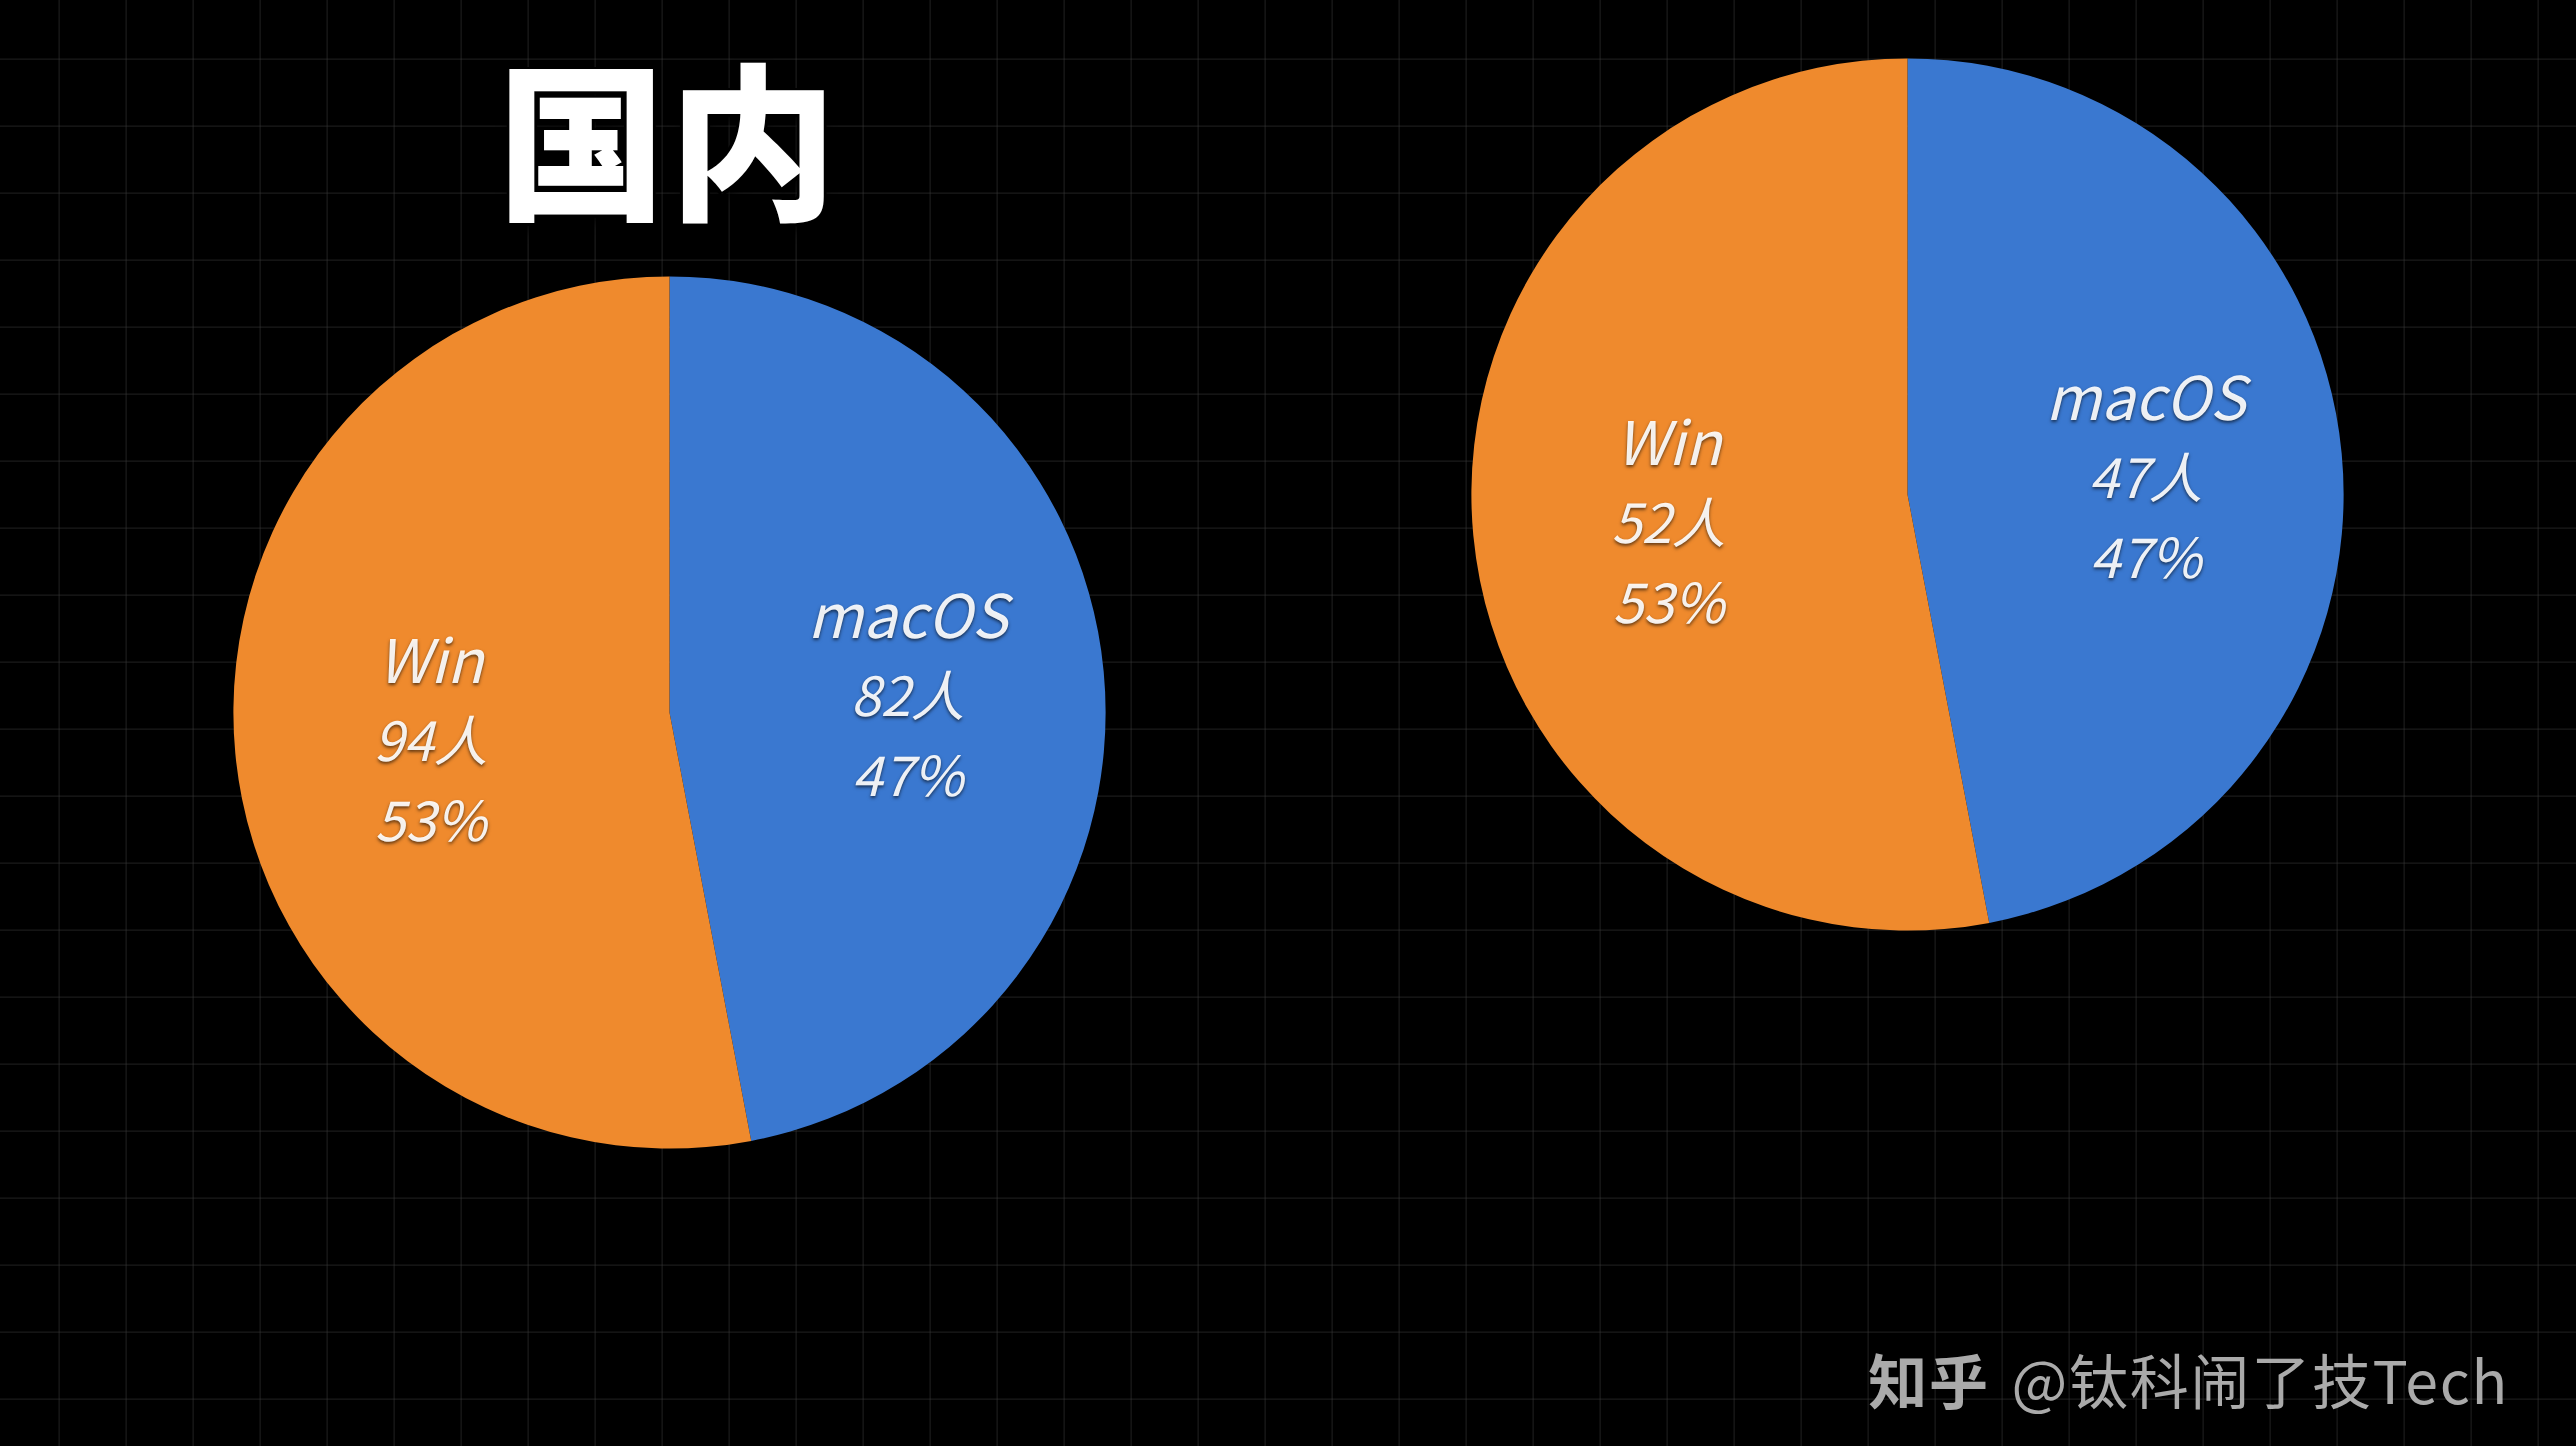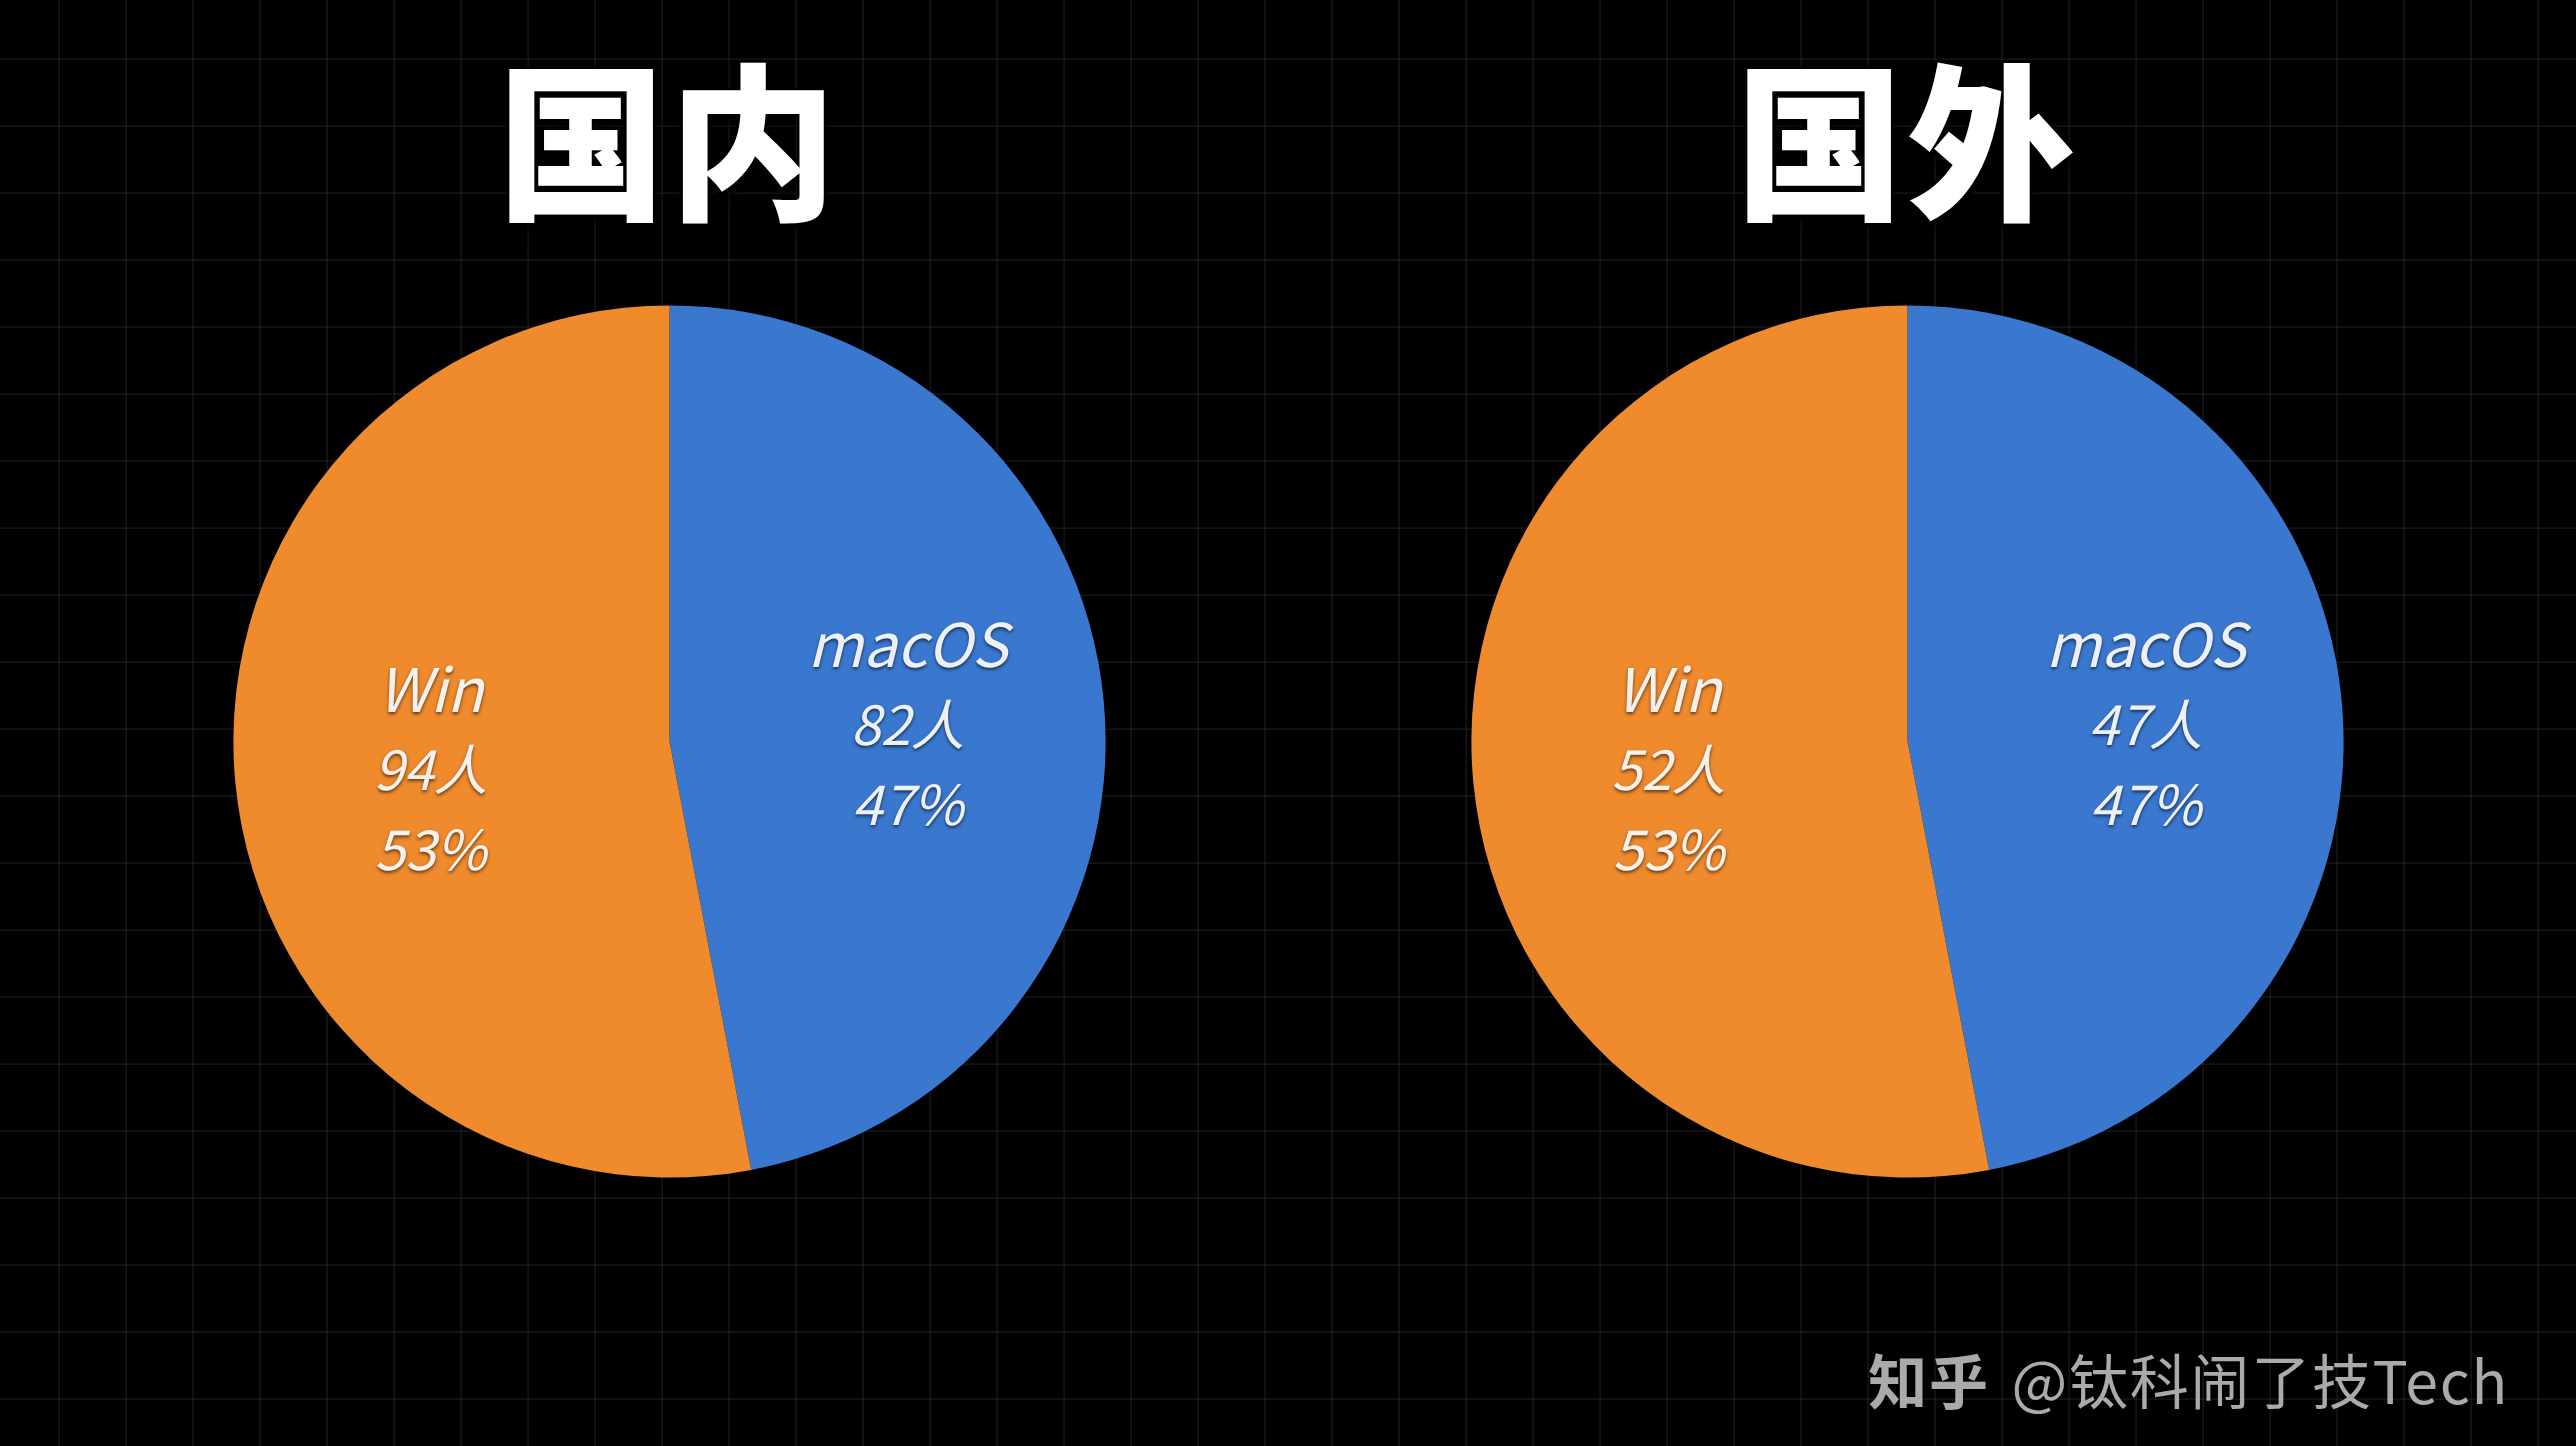--- a/index.html
+++ b/index.html
@@ -25,21 +25,20 @@
     justify-content:space-around;
     align-items:flex-start;
     padding:50px 50px 0 50px;
     box-sizing:border-box;
   }
   .col{
     flex:1;
     display:flex;
     flex-direction:column;
     align-items:center;
-    gap:29px;
   }
   .title{
     font-size:168px;
     line-height:1;
     font-weight:900;
     color:#fff;
     letter-spacing:3.4px;
     text-shadow:
        -2.5px -2.5px 0 #000, 2.5px -2.5px 0 #000, -2.5px 2.5px 0 #000, 2.5px 2.5px 0 #000,
        0 6.7px 11.7px rgba(0,0,0,0.9);
@@ -110,21 +109,20 @@
         </div>
         <div class="slice-label" style="left: 206px; top: 467px; transform: translate(-50%, -50%);">
           <div class="name">Win</div>
           <div class="count">94人</div>
           <div class="pct">53%</div>
         </div>
       </div>
   </div>
 
   <div class="col">
-    <div class="title">国外</div>
     <div class="pie-wrap">
       <svg class="pie" width="889" height="889" viewBox="-530 -530 1060 1060">
         <g>
             <path d="M 0 0 L 0.00 -520.00 A 520 520 0 0 1 97.44 510.79 Z" fill="#3a78d0"></path>
             <path d="M 0 0 L 97.44 510.79 A 520 520 0 1 1 -0.00 -520.00 Z" fill="#ef8a2d"></path>
           </g>
       </svg>
     <div class="slice-label" style="left: 683px; top: 422px; transform: translate(-50%, -50%);">
           <div class="name">macOS</div>
           <div class="count">47人</div>

